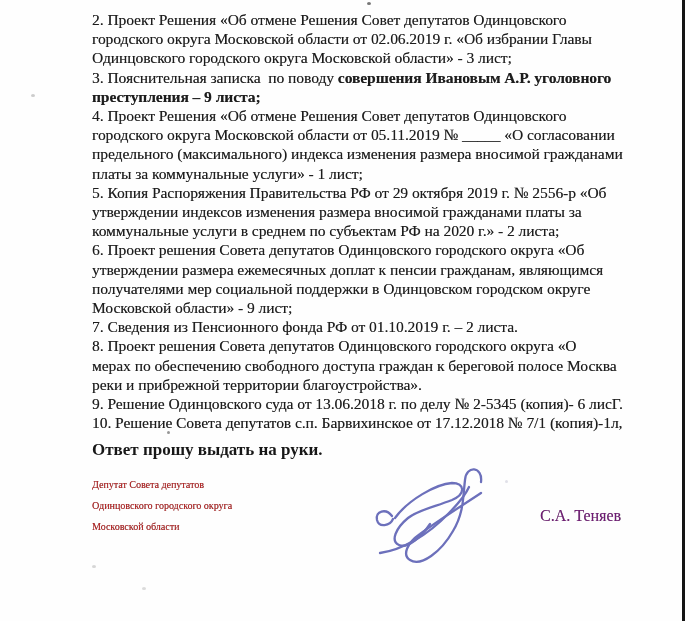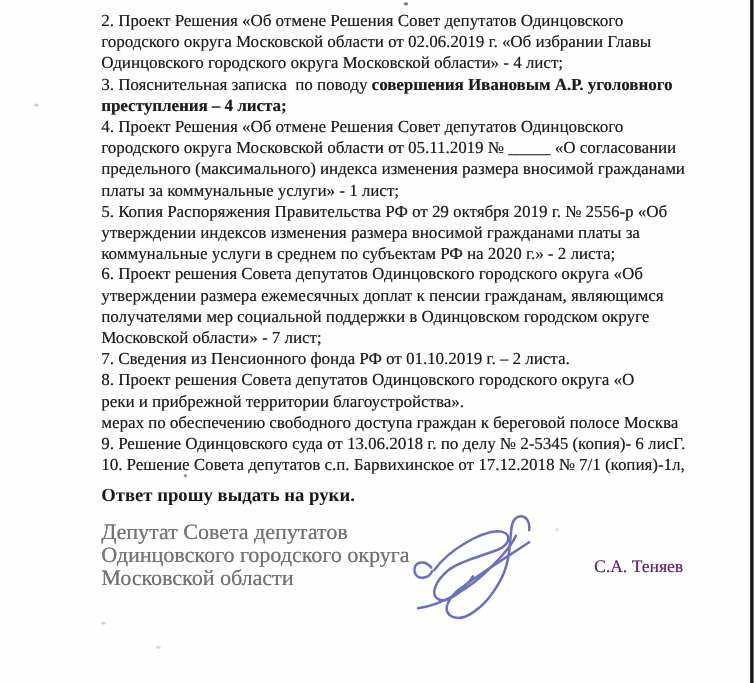--- a/index.html
+++ b/index.html
@@ -31,21 +31,21 @@
     text-shadow:0.25px 0 0 rgba(20,20,20,.55); 
   }
   .doc-lines .line .b{font-weight:bold;}
   .request{
     position:absolute;left:92px;top:440px;margin:0;
     font-size:17px;font-weight:bold;color:#171717;
     white-space:pre;
   }
   .sig-block{
     position:absolute;left:92px;top:474px;
-    font-size:20px;line-height:21px;color:#737373;
+    font-size:10px;line-height:21px;color:#b91c1c;
     text-shadow:0.2px 0 0 rgba(20,20,20,.5);
   }
   .signer-name{
     position:absolute;left:540px;top:507px;
     font-size:16px;color:#701a75;white-space:pre;
     text-shadow:0.2px 0 0 rgba(20,20,20,.45);
   }
   .signature-svg{
     position:absolute;left:362px;top:456px;width:140px;height:115px;
   }
@@ -58,38 +58,38 @@
   .speck.s6{left:505px;top:480px;width:3px;height:3px;background:#d8d8e2;opacity:.8;}
 </style>
 </head>
 <body>
 
 <div class="page">
 
   <div class="doc-lines" id="doc-lines">
       <div class="line"><span>2. Проект Решения «Об отмене Решения Совет депутатов Одинцовского</span></div>
       <div class="line"><span>городского округа Московской области от 02.06.2019 г. «Об избрании Главы</span></div>
-      <div class="line"><span>Одинцовского городского округа Московской области» - 4 лист;</span></div>
+      <div class="line"><span>Одинцовского городского округа Московской области» - 3 лист;</span></div>
       <div class="line"><span>3. Пояснительная записка  по поводу </span><span class="b">совершения Ивановым А.Р. уголовного</span></div>
-      <div class="line"><span class="b">преступления – 4 листа;</span></div>
+      <div class="line"><span class="b">преступления – 9 листа;</span></div>
       <div class="line"><span>4. Проект Решения «Об отмене Решения Совет депутатов Одинцовского</span></div>
       <div class="line"><span>городского округа Московской области от 05.11.2019 № _____ «О согласовании</span></div>
       <div class="line"><span>предельного (максимального) индекса изменения размера вносимой гражданами</span></div>
       <div class="line"><span>платы за коммунальные услуги» - 1 лист;</span></div>
       <div class="line"><span>5. Копия Распоряжения Правительства РФ от 29 октября 2019 г. № 2556-р «Об</span></div>
       <div class="line"><span>утверждении индексов изменения размера вносимой гражданами платы за</span></div>
       <div class="line"><span>коммунальные услуги в среднем по субъектам РФ на 2020 г.» - 2 листа;</span></div>
       <div class="line"><span>6. Проект решения Совета депутатов Одинцовского городского округа «Об</span></div>
       <div class="line"><span>утверждении размера ежемесячных доплат к пенсии гражданам, являющимся</span></div>
       <div class="line"><span>получателями мер социальной поддержки в Одинцовском городском округе</span></div>
-      <div class="line"><span>Московской области» - 7 лист;</span></div>
+      <div class="line"><span>Московской области» - 9 лист;</span></div>
       <div class="line"><span>7. Сведения из Пенсионного фонда РФ от 01.10.2019 г. – 2 листа.</span></div>
       <div class="line"><span>8. Проект решения Совета депутатов Одинцовского городского округа «О</span></div>
+      <div class="line"><span>мерах по обеспечению свободного доступа граждан к береговой полосе Москва</span></div>
       <div class="line"><span>реки и прибрежной территории благоустройства».</span></div>
-      <div class="line"><span>мерах по обеспечению свободного доступа граждан к береговой полосе Москва</span></div>
       <div class="line"><span>9. Решение Одинцовского суда от 13.06.2018 г. по делу № 2-5345 (копия)- 6 лисГ.</span></div>
       <div class="line"><span>10. Решение Совета депутатов с.п. Барвихинское от 17.12.2018 № 7/1 (копия)-1л,</span></div>
     </div>
 
   <p class="request">Ответ прошу выдать на руки.</p>
 
   <div class="sig-block">
     <div>Депутат Совета депутатов</div>
     <div>Одинцовского городского округа</div>
     <div>Московской области</div>

